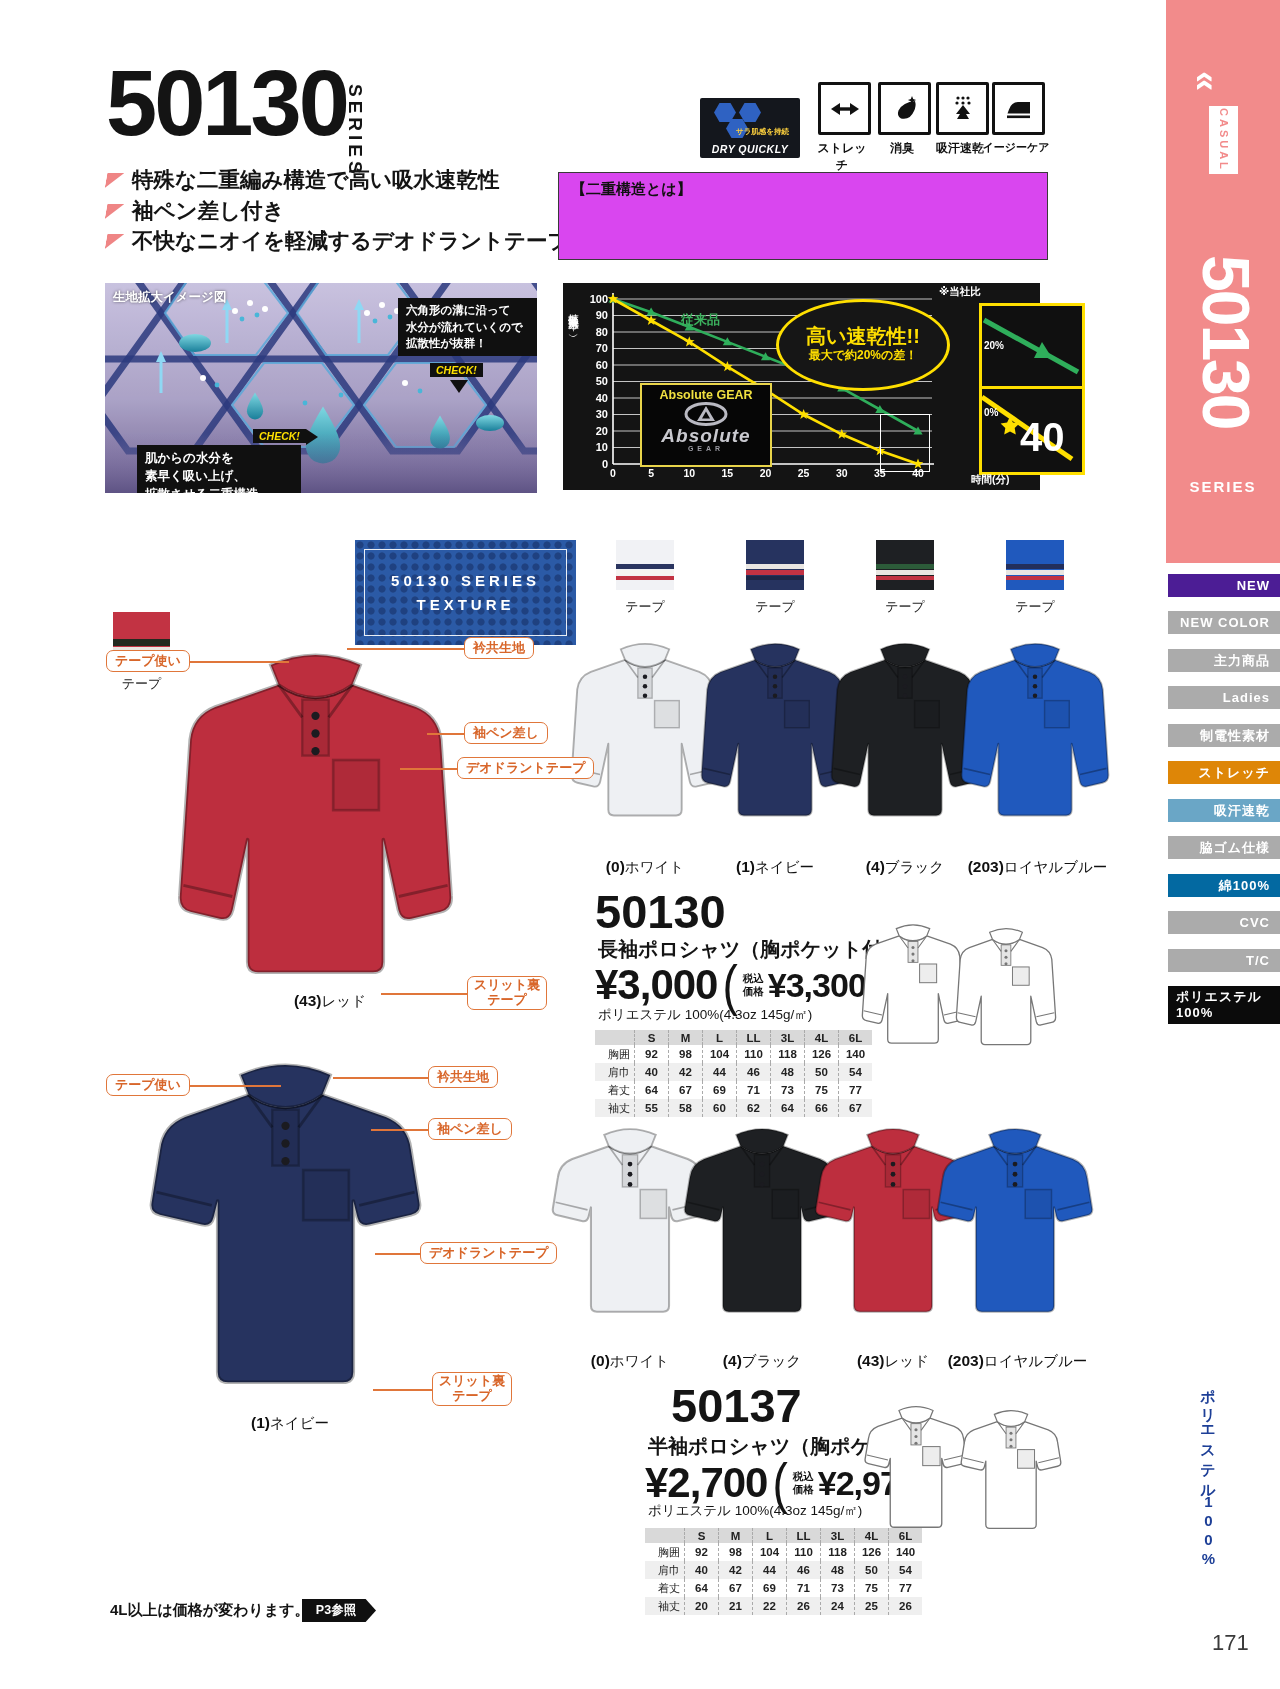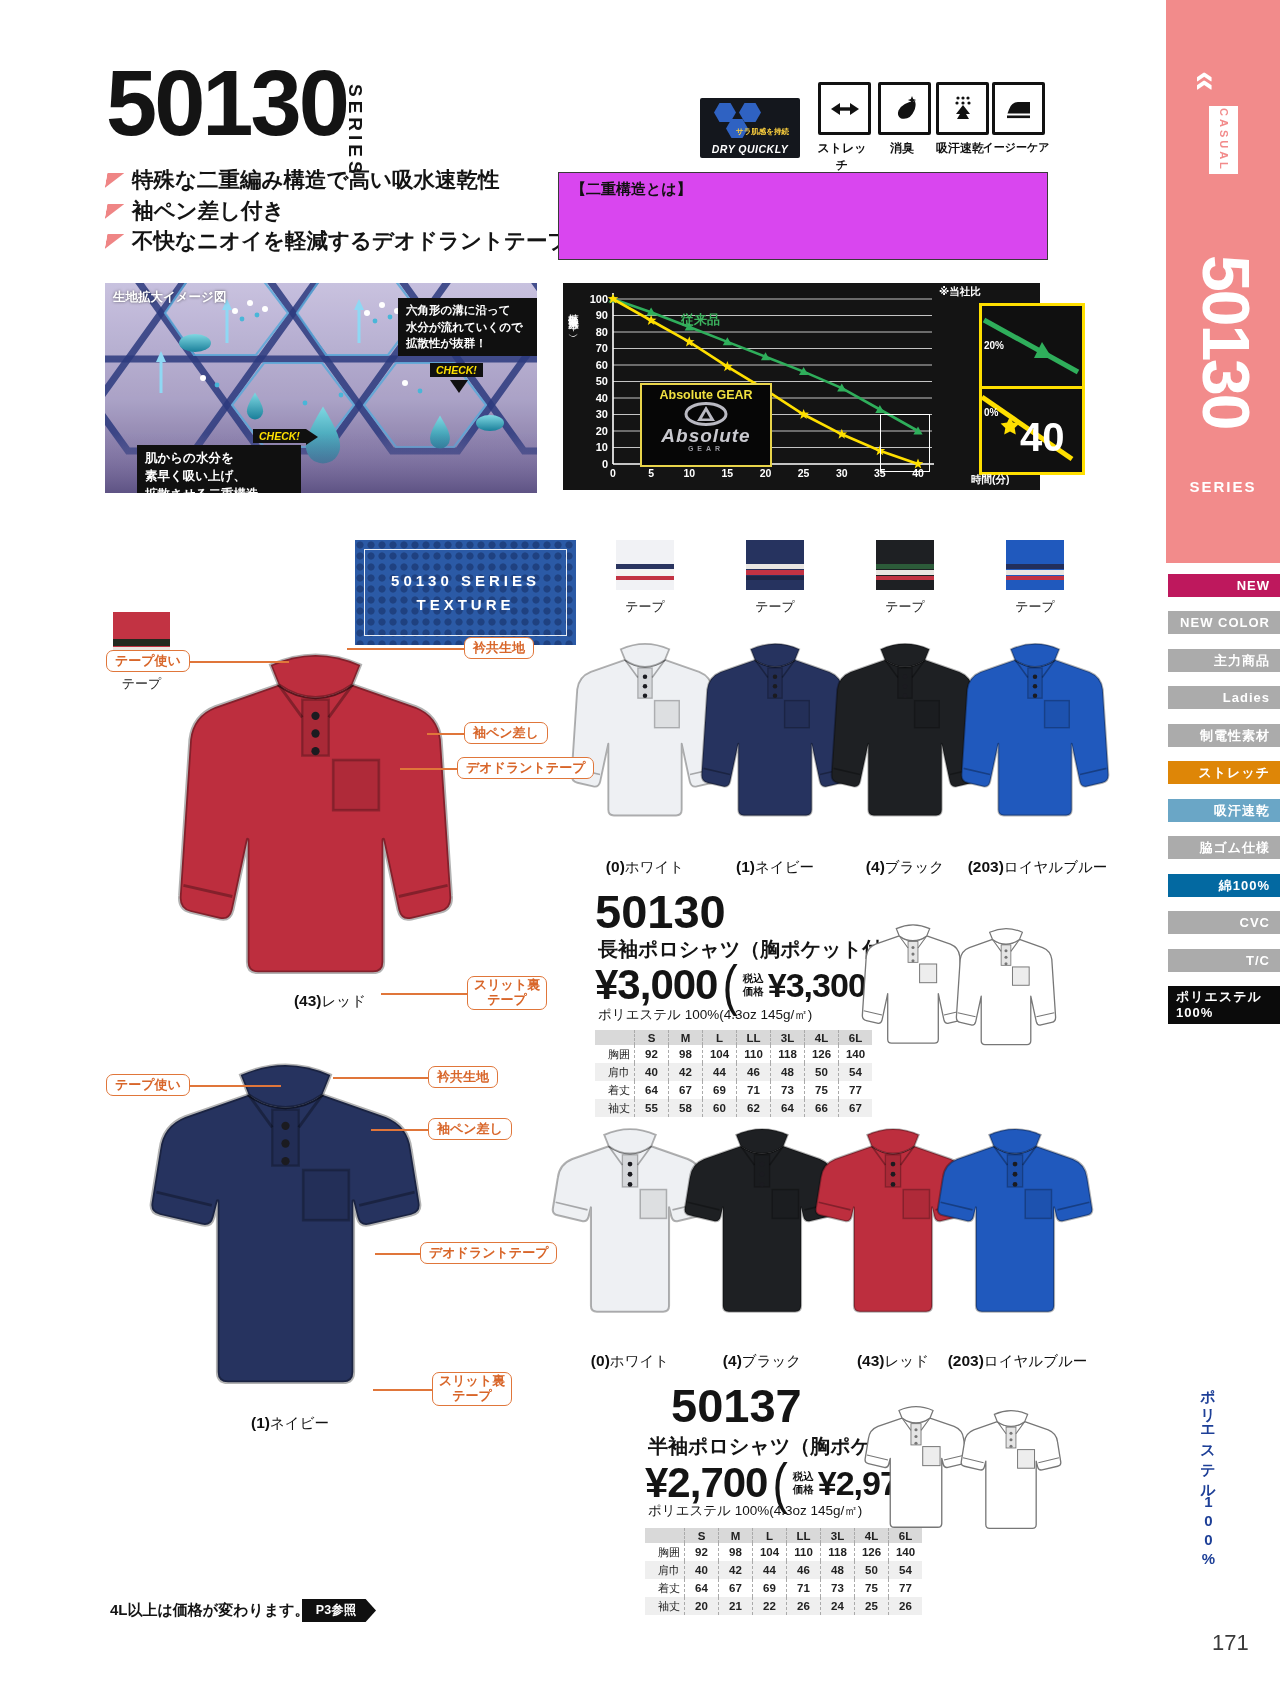--- a/index.html
+++ b/index.html
@@ -354,20 +354,24 @@
         <polygon points="164.4,78.1 165.7,81.8 169.7,81.9 166.6,84.4 167.7,88.2 164.4,86.0 161.1,88.2 162.2,84.4 159.0,81.9 163.0,81.8" fill="#ffdf00"></polygon>
         <polygon points="202.5,101.2 203.9,104.9 207.8,105.0 204.7,107.5 205.8,111.3 202.5,109.0 199.2,111.3 200.3,107.5 197.2,105.0 201.1,104.9" fill="#ffdf00"></polygon>
         <polygon points="240.6,125.9 242.0,129.6 246.0,129.8 242.8,132.2 243.9,136.0 240.6,133.8 237.3,136.0 238.4,132.2 235.3,129.8 239.3,129.6" fill="#ffdf00"></polygon>
         <polygon points="278.8,145.7 280.1,149.4 284.1,149.6 280.9,152.0 282.0,155.8 278.8,153.6 275.5,155.8 276.6,152.0 273.4,149.6 277.4,149.4" fill="#ffdf00"></polygon>
         <polygon points="316.9,162.2 318.2,165.9 322.2,166.1 319.1,168.5 320.2,172.3 316.9,170.1 313.6,172.3 314.7,168.5 311.5,166.1 315.5,165.9" fill="#ffdf00"></polygon>
         <polygon points="355.0,175.4 356.4,179.1 360.3,179.3 357.2,181.7 358.3,185.5 355.0,183.3 351.7,185.5 352.8,181.7 349.7,179.3 353.6,179.1" fill="#ffdf00"></polygon>
       </svg>
     <div class="abs vu ylab" style="left:4px;top:22px;height:165px;">拡散性残留水分率（%）</div>
     <div class="abs note" style="left:376px;top:2px;">※当社比</div>
     <div class="abs legend-conv" style="left:118px;top:28px;">従来品</div>
+    <div class="abs bubble" style="left:213px;top:16px;width:168px;height:86px;">
+      <div class="b1">高い速乾性!!</div>
+      <div class="b2">最大で約20%の差！</div>
+    </div>
     <div class="abs logo-box" style="left:77px;top:100px;width:128px;height:77px;">
       <div class="logo-top">Absolute GEAR</div>
       <svg width="44" height="24" viewBox="0 0 44 24">
           <ellipse cx="22" cy="12" rx="20" ry="10.5" fill="none" stroke="#b9b9c2" stroke-width="3"></ellipse>
           <path d="M22 4 L31 19 H13 Z M22 9.5 L26 16.5 H18 Z" fill="#b9b9c2" fill-rule="evenodd"></path>
         </svg>
       <div class="logo-main">Absolute</div>
       <div class="logo-sub">GEAR</div>
     </div>
     <div class="abs hl-rect" style="left:317px;top:131px;width:48px;height:56px;"></div>
@@ -672,21 +676,21 @@
 
   <div class="abs sbar" style="left: 1166px; top: 0px; width: 114px; height: 563px; background-color: rgb(242, 139, 139);">
     <div class="abs chev" style="left:30px;top:60px;">«</div>
     <div class="abs casual-box" style="left:43px;top:106px;width:29px;height:68px;">
       <span class="v">CASUAL</span>
     </div>
     <div class="abs v side-num" style="left:22px;top:255px;">50130</div>
     <div class="abs side-series" style="left:0;width:114px;top:478px;">SERIES</div>
   </div>
 
-  <div class="tag" style="top: 574px; background-color: #be185d;">
+  <div class="tag" style="top: 574px; background-color: #4c1d95;">
       <span>NEW</span>
     </div>
   <div class="tag" style="top: 611px; background-color: rgb(171, 171, 171);">
       <span>NEW COLOR</span>
     </div>
   <div class="tag" style="top: 649px; background-color: rgb(171, 171, 171);">
       <span>主力商品</span>
     </div>
   <div class="tag" style="top: 686px; background-color: rgb(171, 171, 171);">
       <span>Ladies</span>

